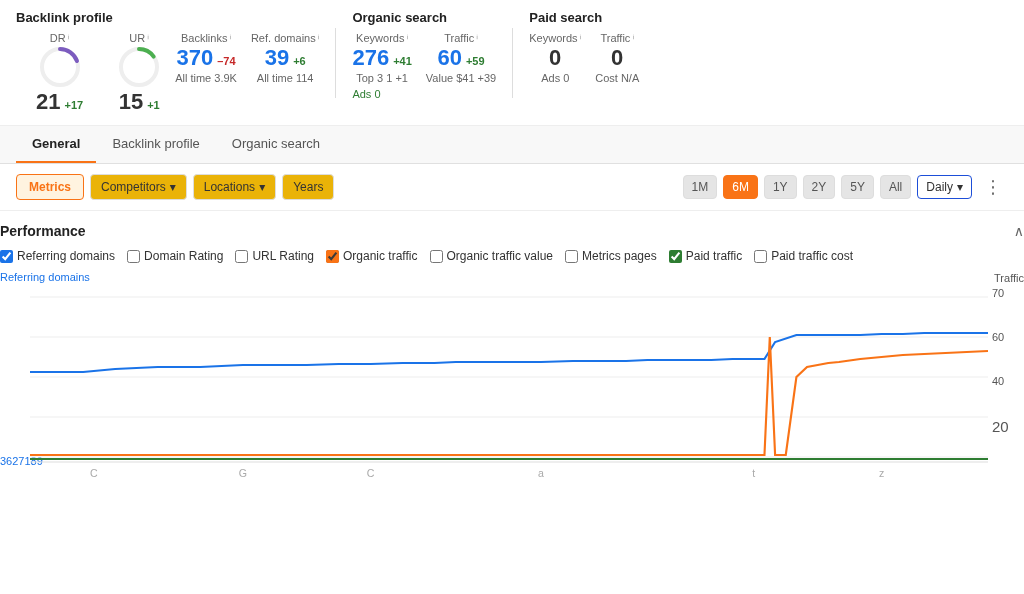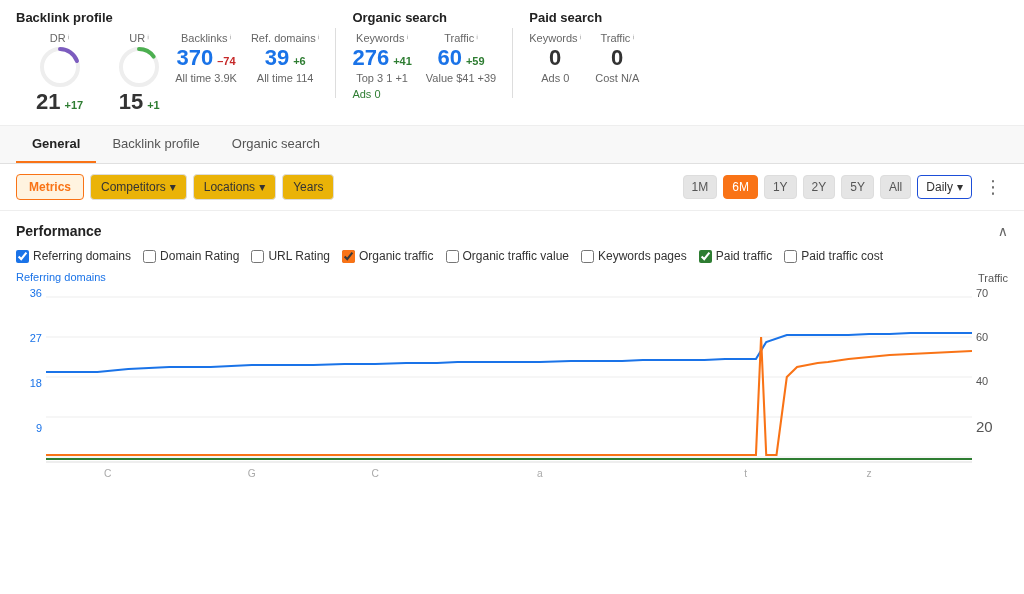--- a/index.html
+++ b/index.html
@@ -167,21 +167,21 @@
 
     .dots-menu {
       font-size: 18px;
       color: #666;
       cursor: pointer;
       padding: 2px 6px;
     }
 
     
     .performance-section {
-      padding: 12px 16px 0;
+      padding: 12px 0 0;
     }
 
     .performance-header {
       display: flex;
       align-items: center;
       justify-content: space-between;
       margin-bottom: 10px;
     }
 
     .performance-title {
@@ -473,41 +473,41 @@
     <label class="checkbox-item">
       <input type="checkbox" checked="" style="accent-color: rgb(249, 115, 22);">
       <span>Organic traffic</span>
     </label>
     <label class="checkbox-item">
       <input type="checkbox" style="">
       <span>Organic traffic value</span>
     </label>
     <label class="checkbox-item">
       <input type="checkbox" style="">
-      <span>Keywords pages</span>
+      <span>Metrics pages</span>
     </label>
     <label class="checkbox-item">
       <input type="checkbox" checked="" style="accent-color: rgb(46, 125, 50);">
       <span>Paid traffic</span>
     </label>
     <label class="checkbox-item">
       <input type="checkbox" style="">
       <span>Paid traffic cost</span>
     </label>
   </div>
 
 
   <div class="chart-container">
     <div style="display:flex; align-items:center; margin-bottom:2px;">
       <span class="chart-axis-label-left" style="font-size:11px;color:#1a73e8;margin-right:auto;padding-left:0;">Referring domains</span>
       <span class="chart-axis-label-right" style="position:static;font-size:11px;color:#555;">Traffic</span>
     </div>
     <div style="display:flex;">
 
-      <div style="width:30px;display:flex;flex-direction:column;justify-content:space-between;align-items:flex-end;padding-right:4px;padding-bottom:18px;">
+      <div style="width:30px;display:flex;flex-direction:row;justify-content:space-between;align-items:flex-end;padding-right:4px;padding-bottom:18px;">
         <span style="font-size:11px;color:#1a73e8;">36</span>
         <span style="font-size:11px;color:#1a73e8;">27</span>
         <span style="font-size:11px;color:#1a73e8;">18</span>
         <span style="font-size:11px;color:#1a73e8;">9</span>
         <span style="font-size:11px;color:#1a73e8;"></span>
       </div>
 
       <div style="flex:1;position:relative;">
         <svg class="chart" viewBox="0 0 900 195" preserveAspectRatio="none">
 

